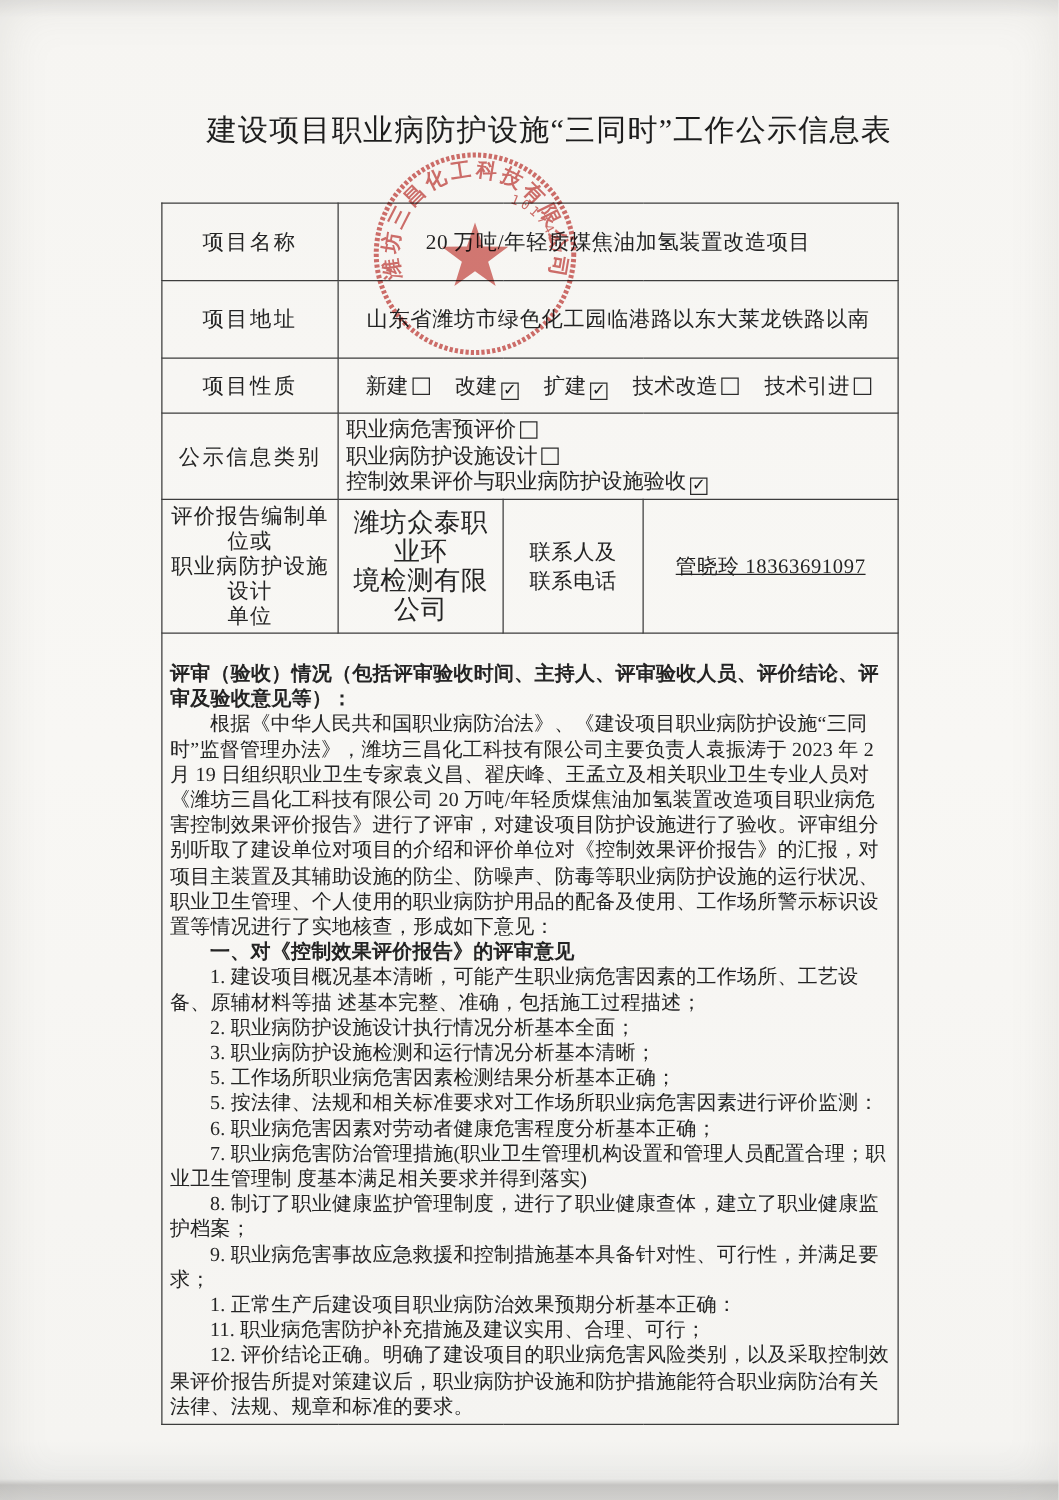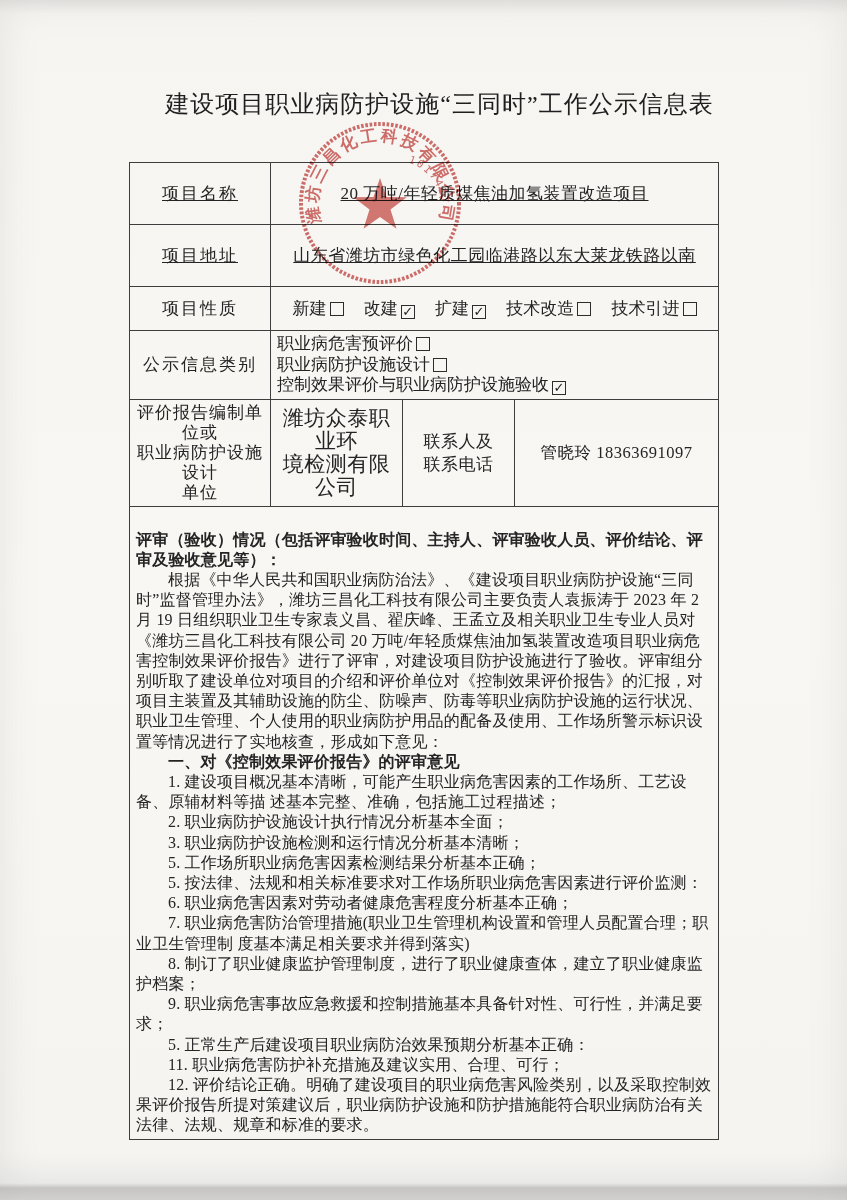--- a/index.html
+++ b/index.html
@@ -24,21 +24,21 @@
     position:absolute; left:129px; top:162px; width:589px;
     border-collapse:collapse; table-layout:fixed;
   }
   table.info td {
     border:1.5px solid #3d3d3d;
     font-size:17px; color:#242424;
     padding:3px 6px; vertical-align:middle;
   }
   td.lbl { text-align:center; letter-spacing:2px; }
   td.val { text-align:center; letter-spacing:0.5px; }
-  tr.r1 td, tr.r2 td { height:62px;text-decoration:underline; }
+  tr.r1 td, tr.r2 td { height:62px; }
   tr.r3 td { height:44px; }
   tr.r4 td { height:46px; }
   tr.r5 td { height:62px; }
   tr.r6 td { height:76px; }
   .preline { white-space:pre-line; }
   td.small { font-size:15.5px; line-height:20px; letter-spacing:1px; }
   
   .box {
     display:inline-block; width:14px; height:14px;
     border:1.6px solid #2c2c2c; margin-left:3px; vertical-align:-2px;
@@ -116,39 +116,39 @@
     </tr>
 
     <tr class="r6">
       <td class="lbl small preline">评价报告编制单位或
 职业病防护设施设计
 单位</td>
       <td class="val preline" style="font-size:21px; line-height:23px;">潍坊众泰职业环
 境检测有限公司</td>
       <td class="val preline" style="line-height:23px;">联系人及
 联系电话</td>
-      <td class="val" style="font-size:16.5px;">管晓玲 18363691097</td>
+      <td class="val" style="font-size:16.5px;text-decoration:underline;">管晓玲 18363691097</td>
     </tr>
 
     <tr>
       <td class="review" colspan="4">
         <div class="review">
           <p class="hd">评审（验收）情况（包括评审验收时间、主持人、评审验收人员、评价结论、评审及验收意见等）：</p>
           <p class="ind">根据《中华人民共和国职业病防治法》、《建设项目职业病防护设施“三同时”监督管理办法》，潍坊三昌化工科技有限公司主要负责人袁振涛于 2023 年 2 月 19 日组织职业卫生专家袁义昌、翟庆峰、王孟立及相关职业卫生专业人员对《潍坊三昌化工科技有限公司 20 万吨/年轻质煤焦油加氢装置改造项目职业病危害控制效果评价报告》进行了评审，对建设项目防护设施进行了验收。评审组分别听取了建设单位对项目的介绍和评价单位对《控制效果评价报告》的汇报，对项目主装置及其辅助设施的防尘、防噪声、防毒等职业病防护设施的运行状况、职业卫生管理、个人使用的职业病防护用品的配备及使用、工作场所警示标识设置等情况进行了实地核查，形成如下意见：</p>
           <p class="sec">一、对《控制效果评价报告》的评审意见</p>
           <p class="ind">1. 建设项目概况基本清晰，可能产生职业病危害因素的工作场所、工艺设备、原辅材料等描 述基本完整、准确，包括施工过程描述；</p>
           <p class="ind">2. 职业病防护设施设计执行情况分析基本全面；</p>
           <p class="ind">3. 职业病防护设施检测和运行情况分析基本清晰；</p>
           <p class="ind">5. 工作场所职业病危害因素检测结果分析基本正确；</p>
           <p class="ind">5. 按法律、法规和相关标准要求对工作场所职业病危害因素进行评价监测：</p>
           <p class="ind">6. 职业病危害因素对劳动者健康危害程度分析基本正确；</p>
           <p class="ind">7. 职业病危害防治管理措施(职业卫生管理机构设置和管理人员配置合理；职业卫生管理制 度基本满足相关要求并得到落实)</p>
           <p class="ind">8. 制订了职业健康监护管理制度，进行了职业健康查体，建立了职业健康监护档案；</p>
           <p class="ind">9. 职业病危害事故应急救援和控制措施基本具备针对性、可行性，并满足要求；</p>
-          <p class="ind">5. 正常生产后建设项目职业病防治效果预期分析基本正确：</p>
+          <p class="ind">1. 正常生产后建设项目职业病防治效果预期分析基本正确：</p>
           <p class="ind">11. 职业病危害防护补充措施及建议实用、合理、可行；</p>
           <p class="ind">12. 评价结论正确。明确了建设项目的职业病危害风险类别，以及采取控制效果评价报告所提对策建议后，职业病防护设施和防护措施能符合职业病防治有关法律、法规、规章和标准的要求。</p>
         </div>
       </td>
     </tr>
   </tbody>
     </table>
 
   <svg class="seal" viewBox="0 0 170 170" aria-hidden="true">
     <defs>

